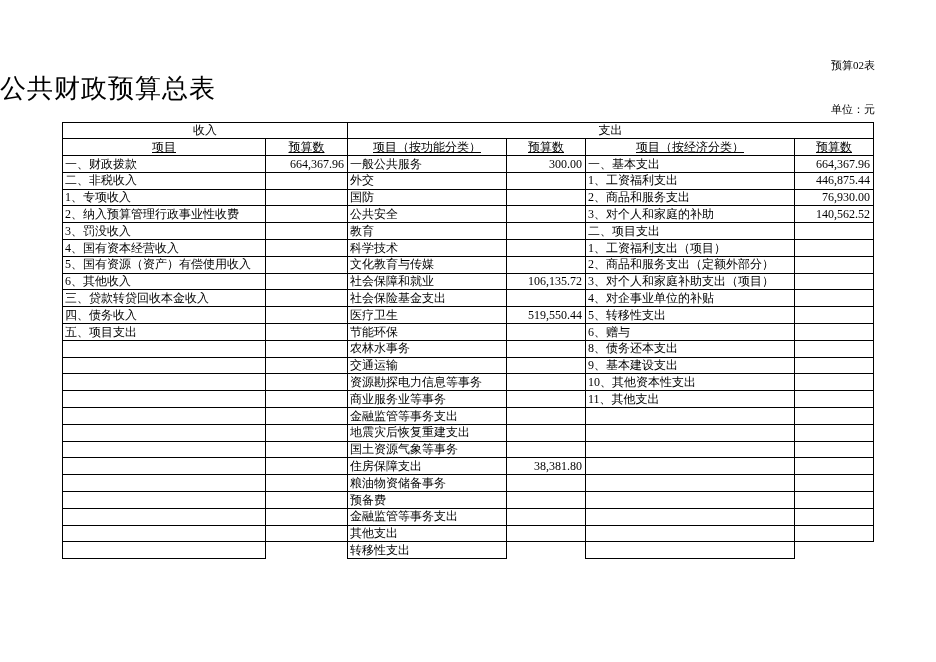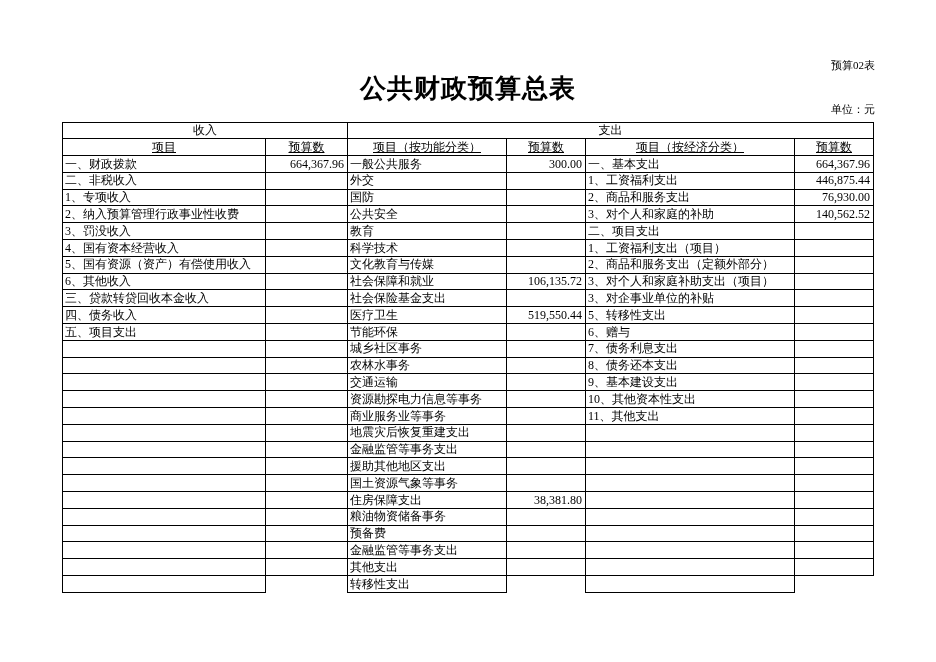--- a/index.html
+++ b/index.html
@@ -12,22 +12,21 @@
     overflow: hidden;
   }
   .page { position: relative; width: 936px; height: 662px; background: #ffffff; }
 
   .sheet-label {
     position: absolute; top: 58px; right: 61px;
     font-size: 11px; line-height: 14px;
   }
   .title {
     position: absolute; top: 73px; left: 0; width: 100%;
-    text-align: center;
-    font-size: 26px; font-weight: bold; line-height: 32px;
+    font-size: 26px; font-weight: normal; line-height: 32px;
     letter-spacing: 1px;
   }
   .unit-label {
     position: absolute; top: 101px; right: 61px;
     font-size: 11px; line-height: 16px;
   }
 
   table.budget {
     position: absolute; left: 62px; top: 122px;
     width: 811px;
@@ -148,21 +147,21 @@
           <td>社会保障和就业</td>
           <td class="num">106,135.72</td>
           <td>3、对个人和家庭补助支出（项目）</td>
           <td class="num"></td>
         </tr>
         <tr>
           <td>三、贷款转贷回收本金收入</td>
           <td class="num"></td>
           <td>社会保险基金支出</td>
           <td class="num"></td>
-          <td>3、对企事业单位的补贴</td>
+          <td>4、对企事业单位的补贴</td>
           <td class="num"></td>
         </tr>
         <tr>
           <td>四、债务收入</td>
           <td class="num"></td>
           <td>医疗卫生</td>
           <td class="num">519,550.44</td>
           <td>5、转移性支出</td>
           <td class="num"></td>
         </tr>
@@ -170,28 +169,20 @@
           <td>五、项目支出</td>
           <td class="num"></td>
           <td>节能环保</td>
           <td class="num"></td>
           <td>6、赠与</td>
           <td class="num"></td>
         </tr>
         <tr>
           <td></td>
           <td class="num"></td>
-          <td>城乡社区事务</td>
-          <td class="num"></td>
-          <td>7、债务利息支出</td>
-          <td class="num"></td>
-        </tr>
-        <tr>
-          <td></td>
-          <td class="num"></td>
           <td>农林水事务</td>
           <td class="num"></td>
           <td>8、债务还本支出</td>
           <td class="num"></td>
         </tr>
         <tr>
           <td></td>
           <td class="num"></td>
           <td>交通运输</td>
           <td class="num"></td>
@@ -210,37 +201,29 @@
           <td></td>
           <td class="num"></td>
           <td>商业服务业等事务</td>
           <td class="num"></td>
           <td>11、其他支出</td>
           <td class="num"></td>
         </tr>
         <tr>
           <td></td>
           <td class="num"></td>
+          <td>金融监管等事务支出</td>
+          <td class="num"></td>
+          <td></td>
+          <td class="num"></td>
+        </tr>
+        <tr>
+          <td></td>
+          <td class="num"></td>
           <td>地震灾后恢复重建支出</td>
-          <td class="num"></td>
-          <td></td>
-          <td class="num"></td>
-        </tr>
-        <tr>
-          <td></td>
-          <td class="num"></td>
-          <td>金融监管等事务支出</td>
-          <td class="num"></td>
-          <td></td>
-          <td class="num"></td>
-        </tr>
-        <tr>
-          <td></td>
-          <td class="num"></td>
-          <td>援助其他地区支出</td>
           <td class="num"></td>
           <td></td>
           <td class="num"></td>
         </tr>
         <tr>
           <td></td>
           <td class="num"></td>
           <td>国土资源气象等事务</td>
           <td class="num"></td>
           <td></td>

